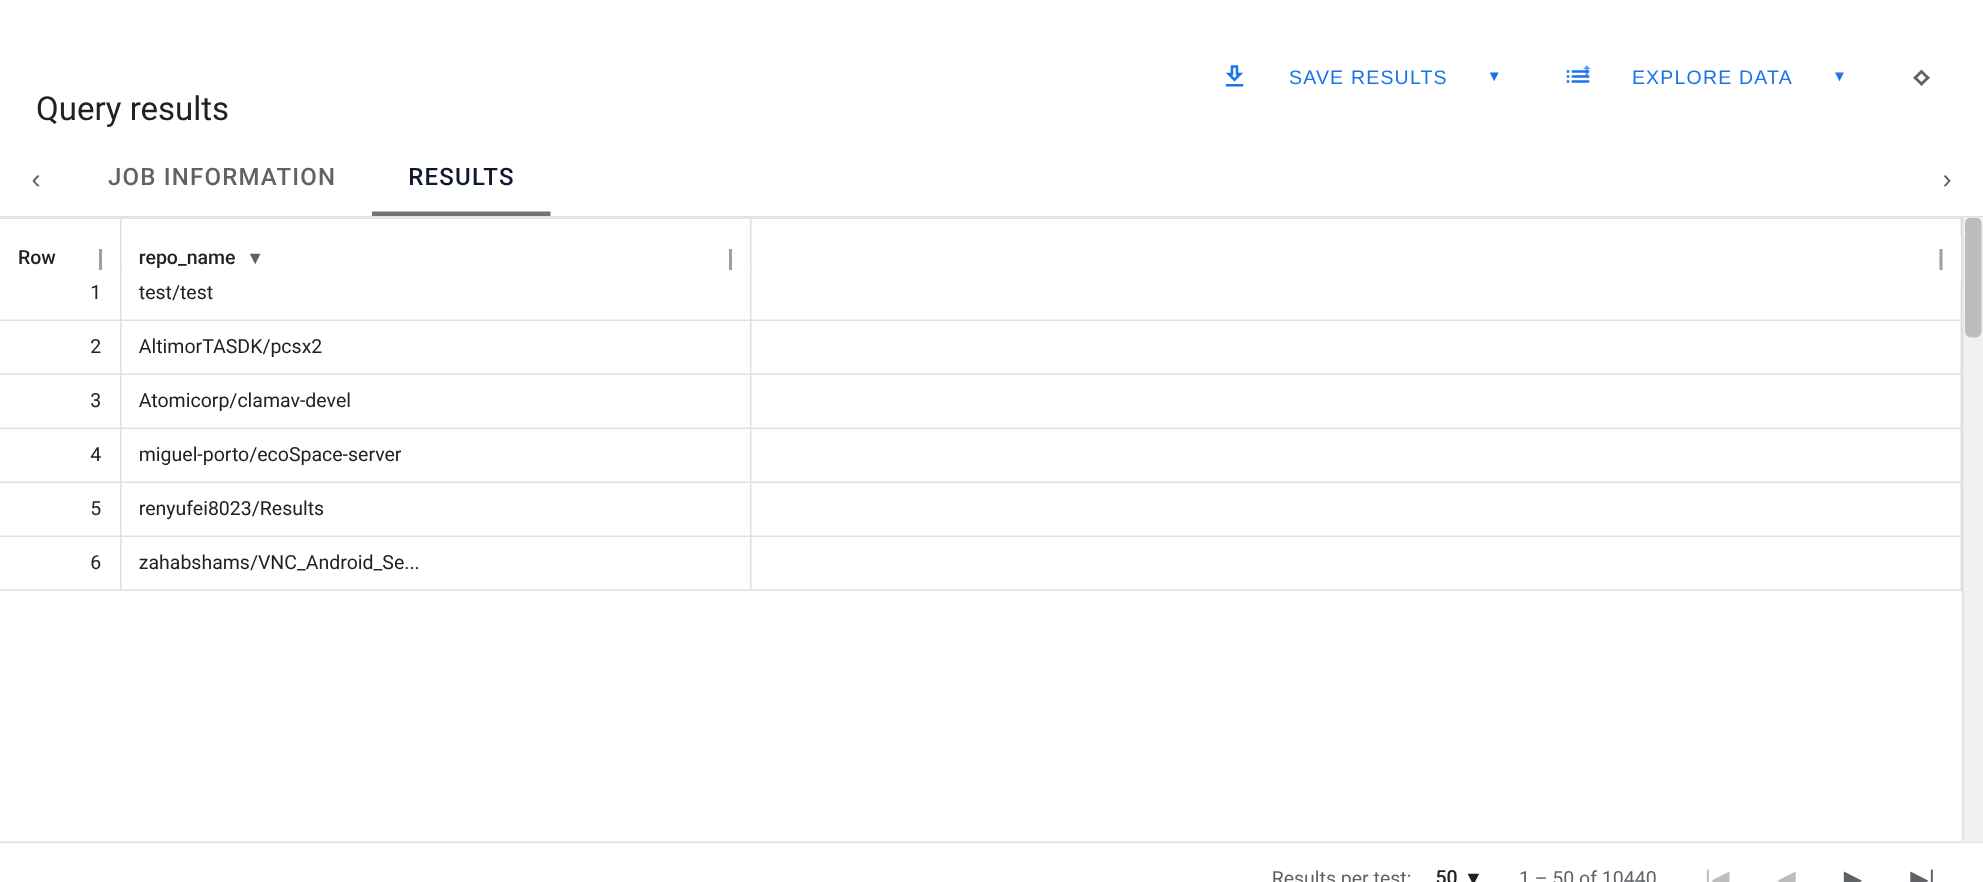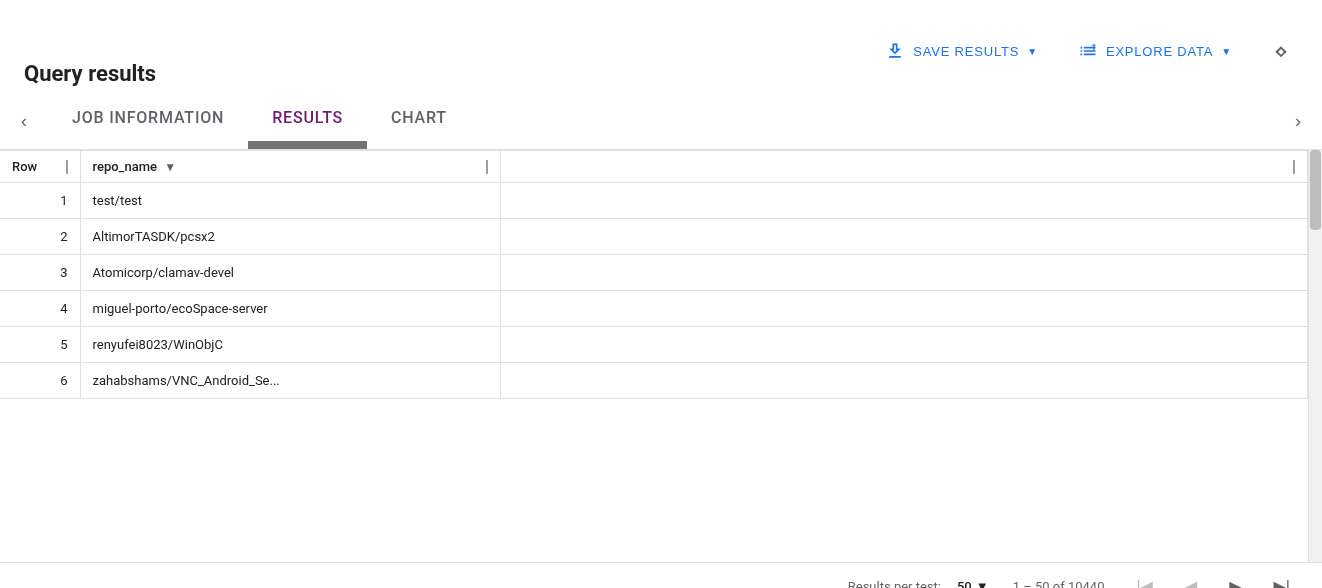--- a/index.html
+++ b/index.html
@@ -15,33 +15,33 @@
 
     
     .header {
       display: flex;
       align-items: center;
       padding: 16px 24px 8px 24px;
       justify-content: space-between;
     }
     .header-title {
       font-size: 22px;
-      font-weight: 700;
+      font-weight: 400;
       color: #202124;
       margin-top: 45px;
     }
     .header-actions {
       display: flex;
       align-items: center;
       gap: 24px;
     }
     .header-btn {
       display: flex;
       align-items: center;
-      gap: 8px;
+      gap: 26px;
       color: #1a73e8;
       font-size: 13px;
       font-weight: 500;
       letter-spacing: 0.8px;
       text-transform: uppercase;
       cursor: pointer;
       border: none;
       background: none;
       padding: 6px 8px;
       border-radius: 4px;
@@ -98,39 +98,39 @@
       font-weight: 500;
       letter-spacing: 0.8px;
       text-transform: uppercase;
       cursor: pointer;
       color: #5f6368;
       border-bottom: 3px solid transparent;
       white-space: nowrap;
       user-select: none;
     }
     .tab.active {
-      color: #701a75;
-      border-bottom: 8px solid #737373;
+      color: #0f172a;
+      border-bottom: 3px solid #737373;
     }
     .results-table {
       width: 100%;
       border-collapse: collapse;
       table-layout: fixed;
     }
     .results-table th {
       background: #fff;
       border-bottom: 1px solid #e0e0e0;
       border-right: 1px solid #e0e0e0;
       padding: 8px 12px;
       text-align: left;
       font-size: 13px;
       font-weight: 500;
       color: #202124;
       position: sticky;
-      top: 0;
+      top: 11px;
       z-index: 2;
     }
     .results-table td {
       border-bottom: 1px solid #e0e0e0;
       border-right: 1px solid #e0e0e0;
       padding: 10px 12px;
       font-size: 13px;
       color: #202124;
     }
     .col-row {
@@ -264,21 +264,20 @@
   </div>
 </div>
 
 <div class="main-area">
 
   <div class="tabs-container">
     <button class="tab-scroll-btn">‹</button>
     <div class="tabs-list">
       <div class="tab">JOB INFORMATION</div>
       <div class="tab active">RESULTS</div>
-      <div class="tab">CHART</div>
     </div>
     <button class="tab-scroll-btn">›</button>
   </div>
 
   <div class="table-scroll-area">
     <div class="table-scroll-inner">
       <table class="results-table">
         <colgroup>
           <col style="width:80px">
           <col style="width:420px">
@@ -316,21 +315,21 @@
       <td class="col-repo">Atomicorp/clamav-devel</td>
       <td class="col-empty"></td>
     </tr>
             <tr>
       <td class="row-num col-row">4</td>
       <td class="col-repo">miguel-porto/ecoSpace-server</td>
       <td class="col-empty"></td>
     </tr>
             <tr>
       <td class="row-num col-row">5</td>
-      <td class="col-repo">renyufei8023/WinObjC</td>
+      <td class="col-repo">renyufei8023/Results</td>
       <td class="col-empty"></td>
     </tr>
             <tr>
       <td class="row-num col-row">6</td>
       <td class="col-repo">zahabshams/VNC_Android_Se...</td>
       <td class="col-empty"></td>
     </tr>
           </tbody>
       </table>
     </div>

